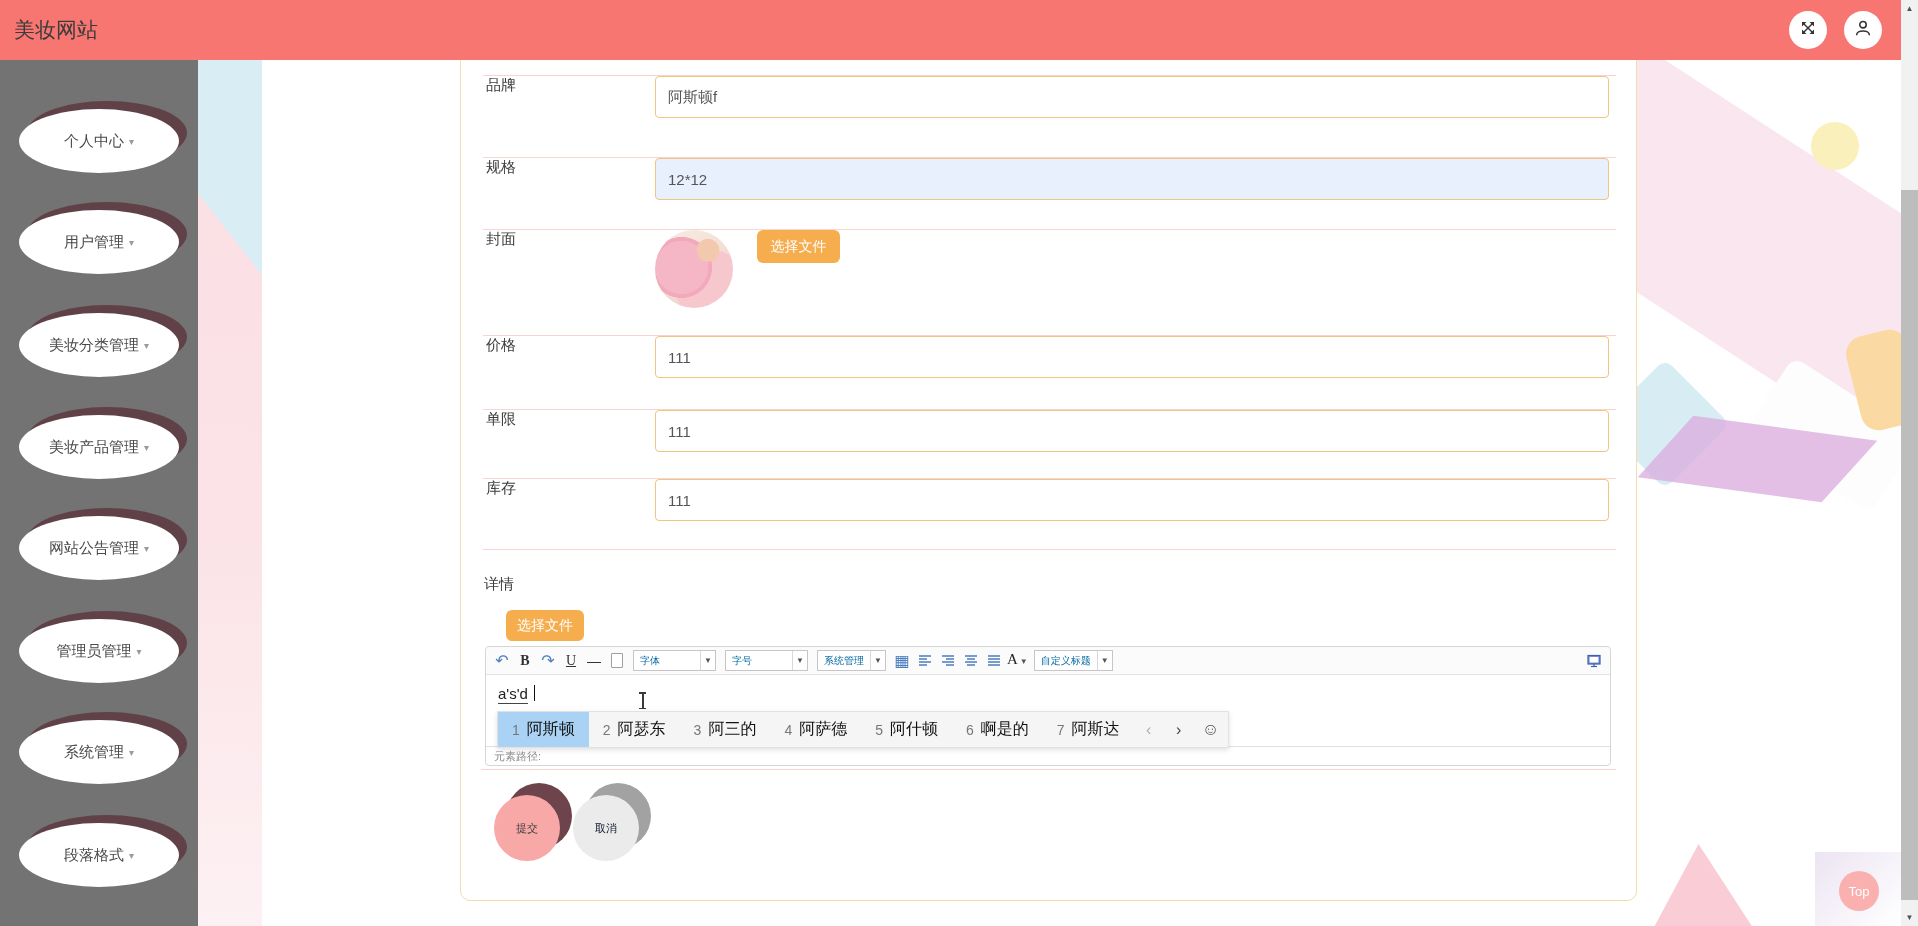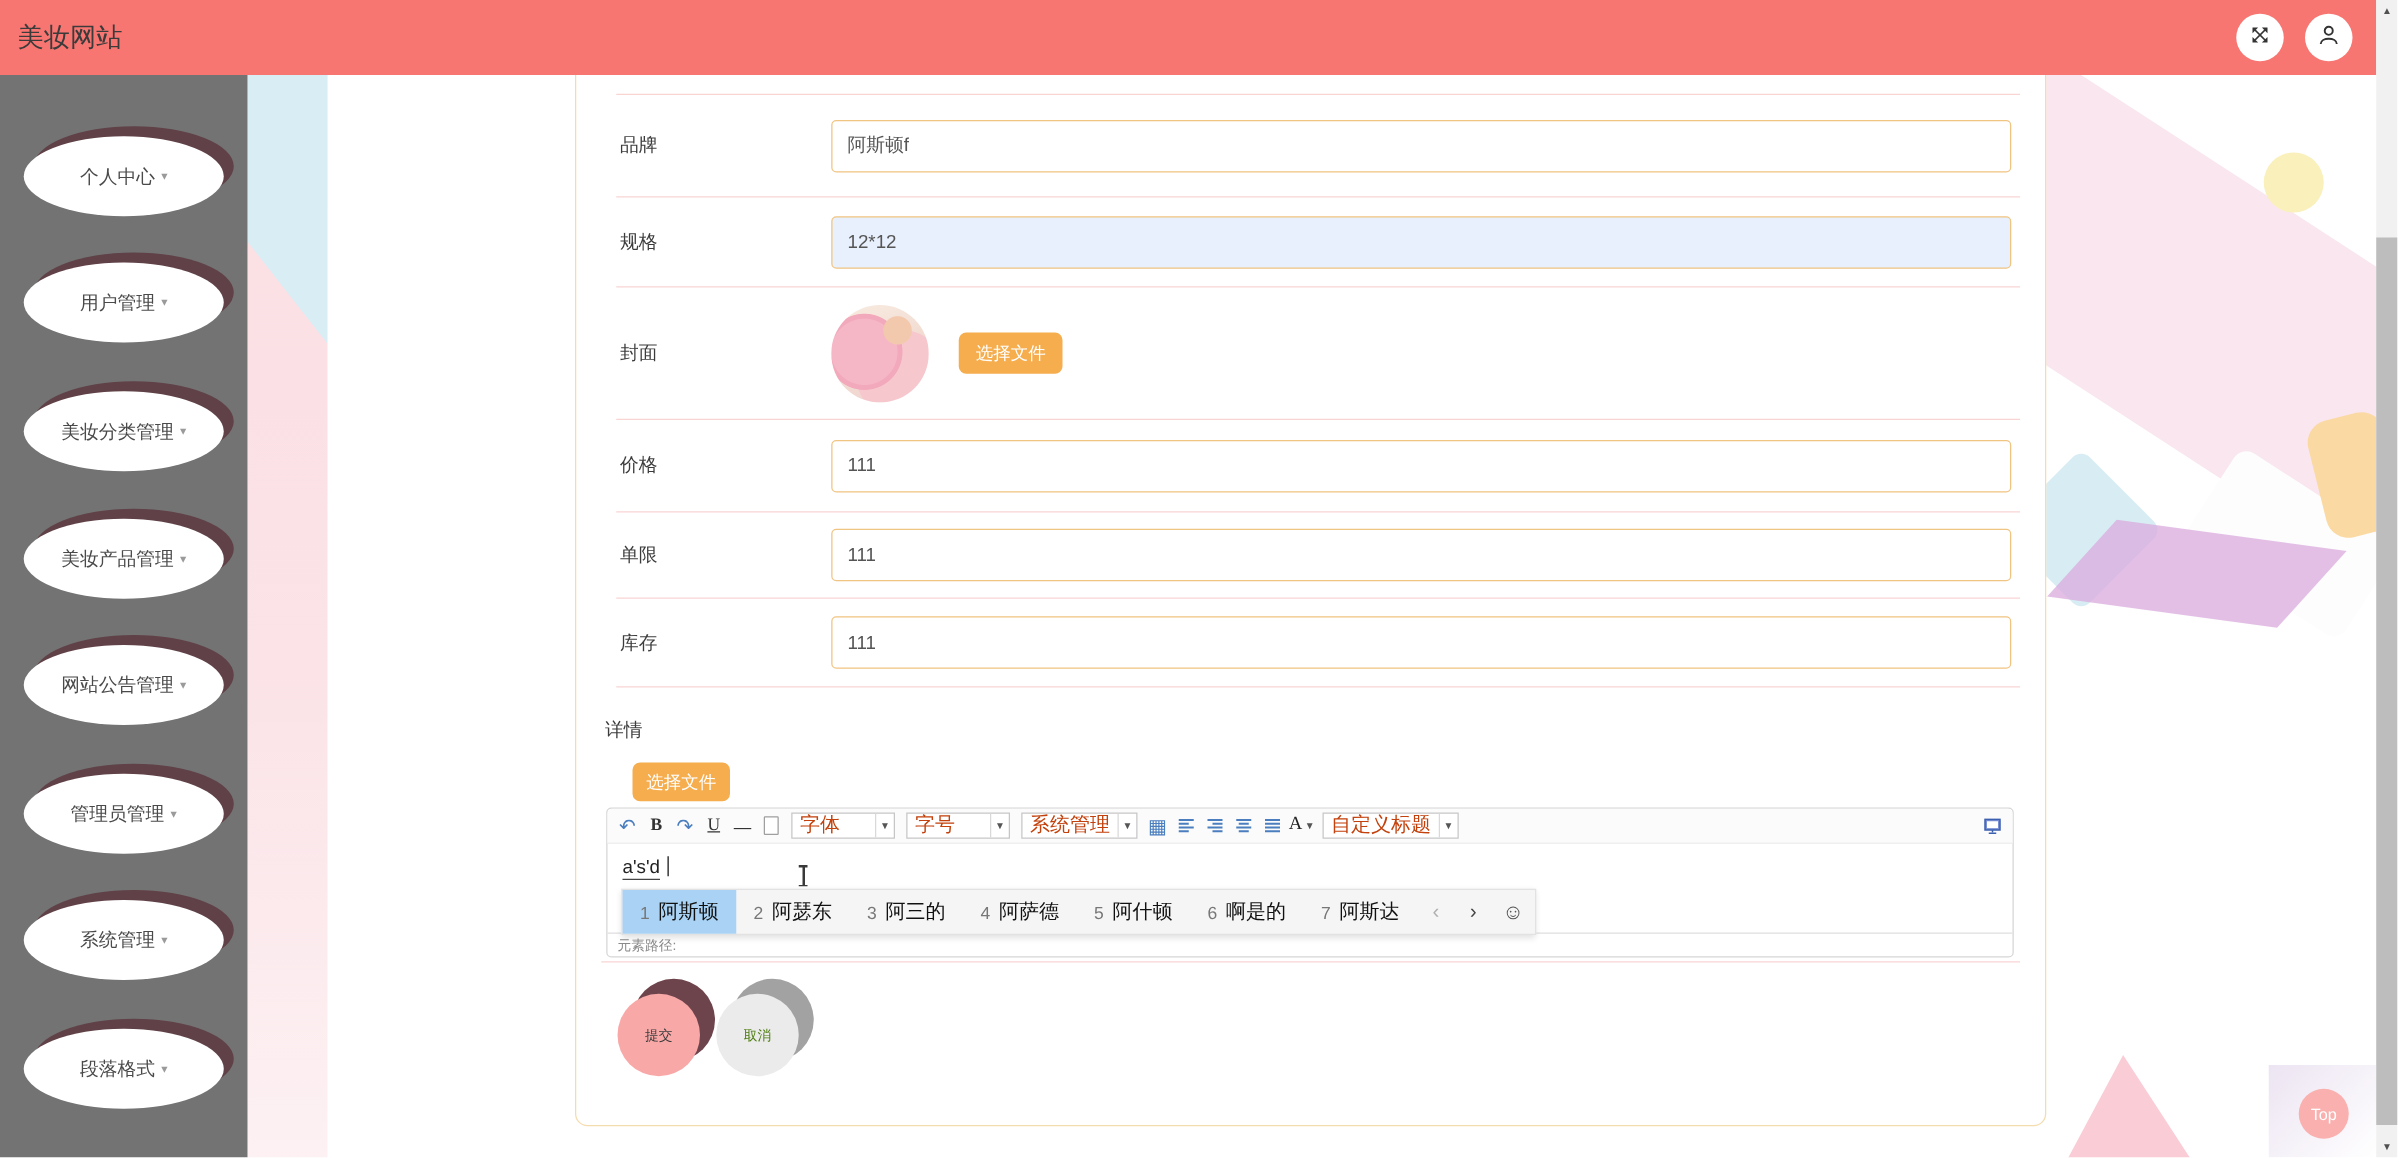--- a/index.html
+++ b/index.html
@@ -46,22 +46,22 @@
   .sh-white{ left:120px; top:330px; width:150px; height:90px; background:#fdfdfd;
     transform:rotate(33deg); border-radius:12px; }
   .sh-pinktri{ left:-10px; bottom:-8px; width:130px; height:90px; background:#f9ccd6;
     clip-path:polygon(18% 100%,100% 100%,55% 0); }
   .sh-lav{ right:0; bottom:0; width:86px; height:74px;
     background:linear-gradient(135deg,#ece4f2,#ffffff); }
 
   
   .card{ position:absolute; left:460px; top:50px; width:1177px; height:851px;
     background:#fff; border:1px solid #f3dcae; border-radius:10px; z-index:10; }
-  .row{ position:absolute; left:32px; right:20px; border-bottom:1px solid #f8d5d3;
-    display:flex; align-items:center; }
+  .row{ position:absolute; left:22px; right:20px; border-bottom:1px solid #f8d5d3;
+    display:flex; }
   .row-label{ width:172px; padding-left:3px; font-size:15px; color:#3c3c3c; flex:none; }
   .txt-input{ flex:1; height:42px; margin-right:7px; border:1px solid #f0c481;
     border-radius:4px; padding:0 12px; font-size:15px; color:#555;
     font-family:inherit; background:#fff; outline:none; }
   .txt-input.autofill{ background:#e8f0fd; }
   .cover-img{ width:78px; height:78px; border-radius:50%; flex:none;
     background:
       radial-gradient(circle at 68% 26%, #f3c9ae 0 14%, transparent 15%),
       radial-gradient(circle at 34% 48%, #f5b6c6 0 40%, #f2a9bb 41% 46%, transparent 47%),
       radial-gradient(circle at 72% 72%, #f6c7cd 0 45%, transparent 46%),
@@ -81,21 +81,21 @@
     border:1px solid #d6d6d6; border-radius:4px; background:#fff; }
   .toolbar{ height:28px; display:flex; align-items:center; padding:0 6px; gap:3px;
     background:#fbfbfb; border-bottom:1px solid #e3e3e3; border-radius:4px 4px 0 0; }
   .tbtn{ min-width:20px; height:20px; display:flex; align-items:center; justify-content:center;
     cursor:pointer; font-size:14px; color:#333; border-radius:2px; }
   .tbtn.blue{ color:#4a7ebe; font-size:16px; }
   .tbtn.bold{ font-weight:bold; font-family:"Liberation Serif","DejaVu Serif",serif; }
   .tbtn.under{ text-decoration:underline; font-family:"Liberation Serif","DejaVu Serif",serif; }
   .tsel{ display:flex; align-items:stretch; height:21px; border:1px solid #c6c6c6;
     background:#fff; margin:0 3px; cursor:pointer; }
-  .tsel .val{ display:flex; align-items:center; padding:0 6px; font-size:16px; color:#c2410c; }
+  .tsel .val{ display:flex; align-items:center; padding:0 6px; font-size:10px; color:#0369a1; }
   .tsel .arr{ width:15px; display:flex; align-items:center; justify-content:center;
     border-left:1px solid #d9d9d9; font-size:8px; color:#555; }
   .tsep{ flex:1; }
   .pageicon{ width:12px; height:15px; background:#fff; border:1px solid #9f9f9f; border-radius:1px; }
   .colorA{ display:flex; align-items:baseline; gap:2px; }
   .colorA .a{ font-family:"Liberation Serif","DejaVu Serif",serif; font-size:15px; color:#222; }
   .colorA .c{ font-size:8px; color:#555; }
 
   .edit-body{ position:relative; height:71px; }
   .composition{ position:absolute; left:12px; top:10px; font-size:15px; color:#222;
@@ -125,21 +125,21 @@
   .ime-nav.next{ color:#444; }
   .ime-smiley{ width:34px; display:flex; align-items:center; justify-content:center;
     font-size:17px; color:#555; cursor:pointer; }
 
   
   .circle-btn{ position:absolute; width:66px; height:66px; border-radius:50%;
     display:flex; align-items:center; justify-content:center; font-size:11px;
     cursor:pointer; border:none; font-family:inherit; }
   .submit{ left:33px; top:744px; background:#f9a8a8; color:#3c3c3c;
     box-shadow:12px -12px 0 0 #6e444c; }
-  .cancel{ left:112px; top:744px; background:#ebebeb; color:#4d7c0f;
+  .cancel{ left:112px; top:744px; background:#ebebeb; color:#0f172a;
     box-shadow:12px -12px 0 0 #a2a2a2; }
 
   
   .top-btn{ position:absolute; left:1839px; top:871px; width:40px; height:40px;
     border-radius:50%; background:#f9b0ae; color:#fff; font-size:13px; z-index:90;
     display:flex; align-items:center; justify-content:center; cursor:pointer; }
 
   
   .scrollbar{ position:absolute; right:0; top:0; width:17px; height:926px;
     background:#f1f1f1; z-index:200; }

